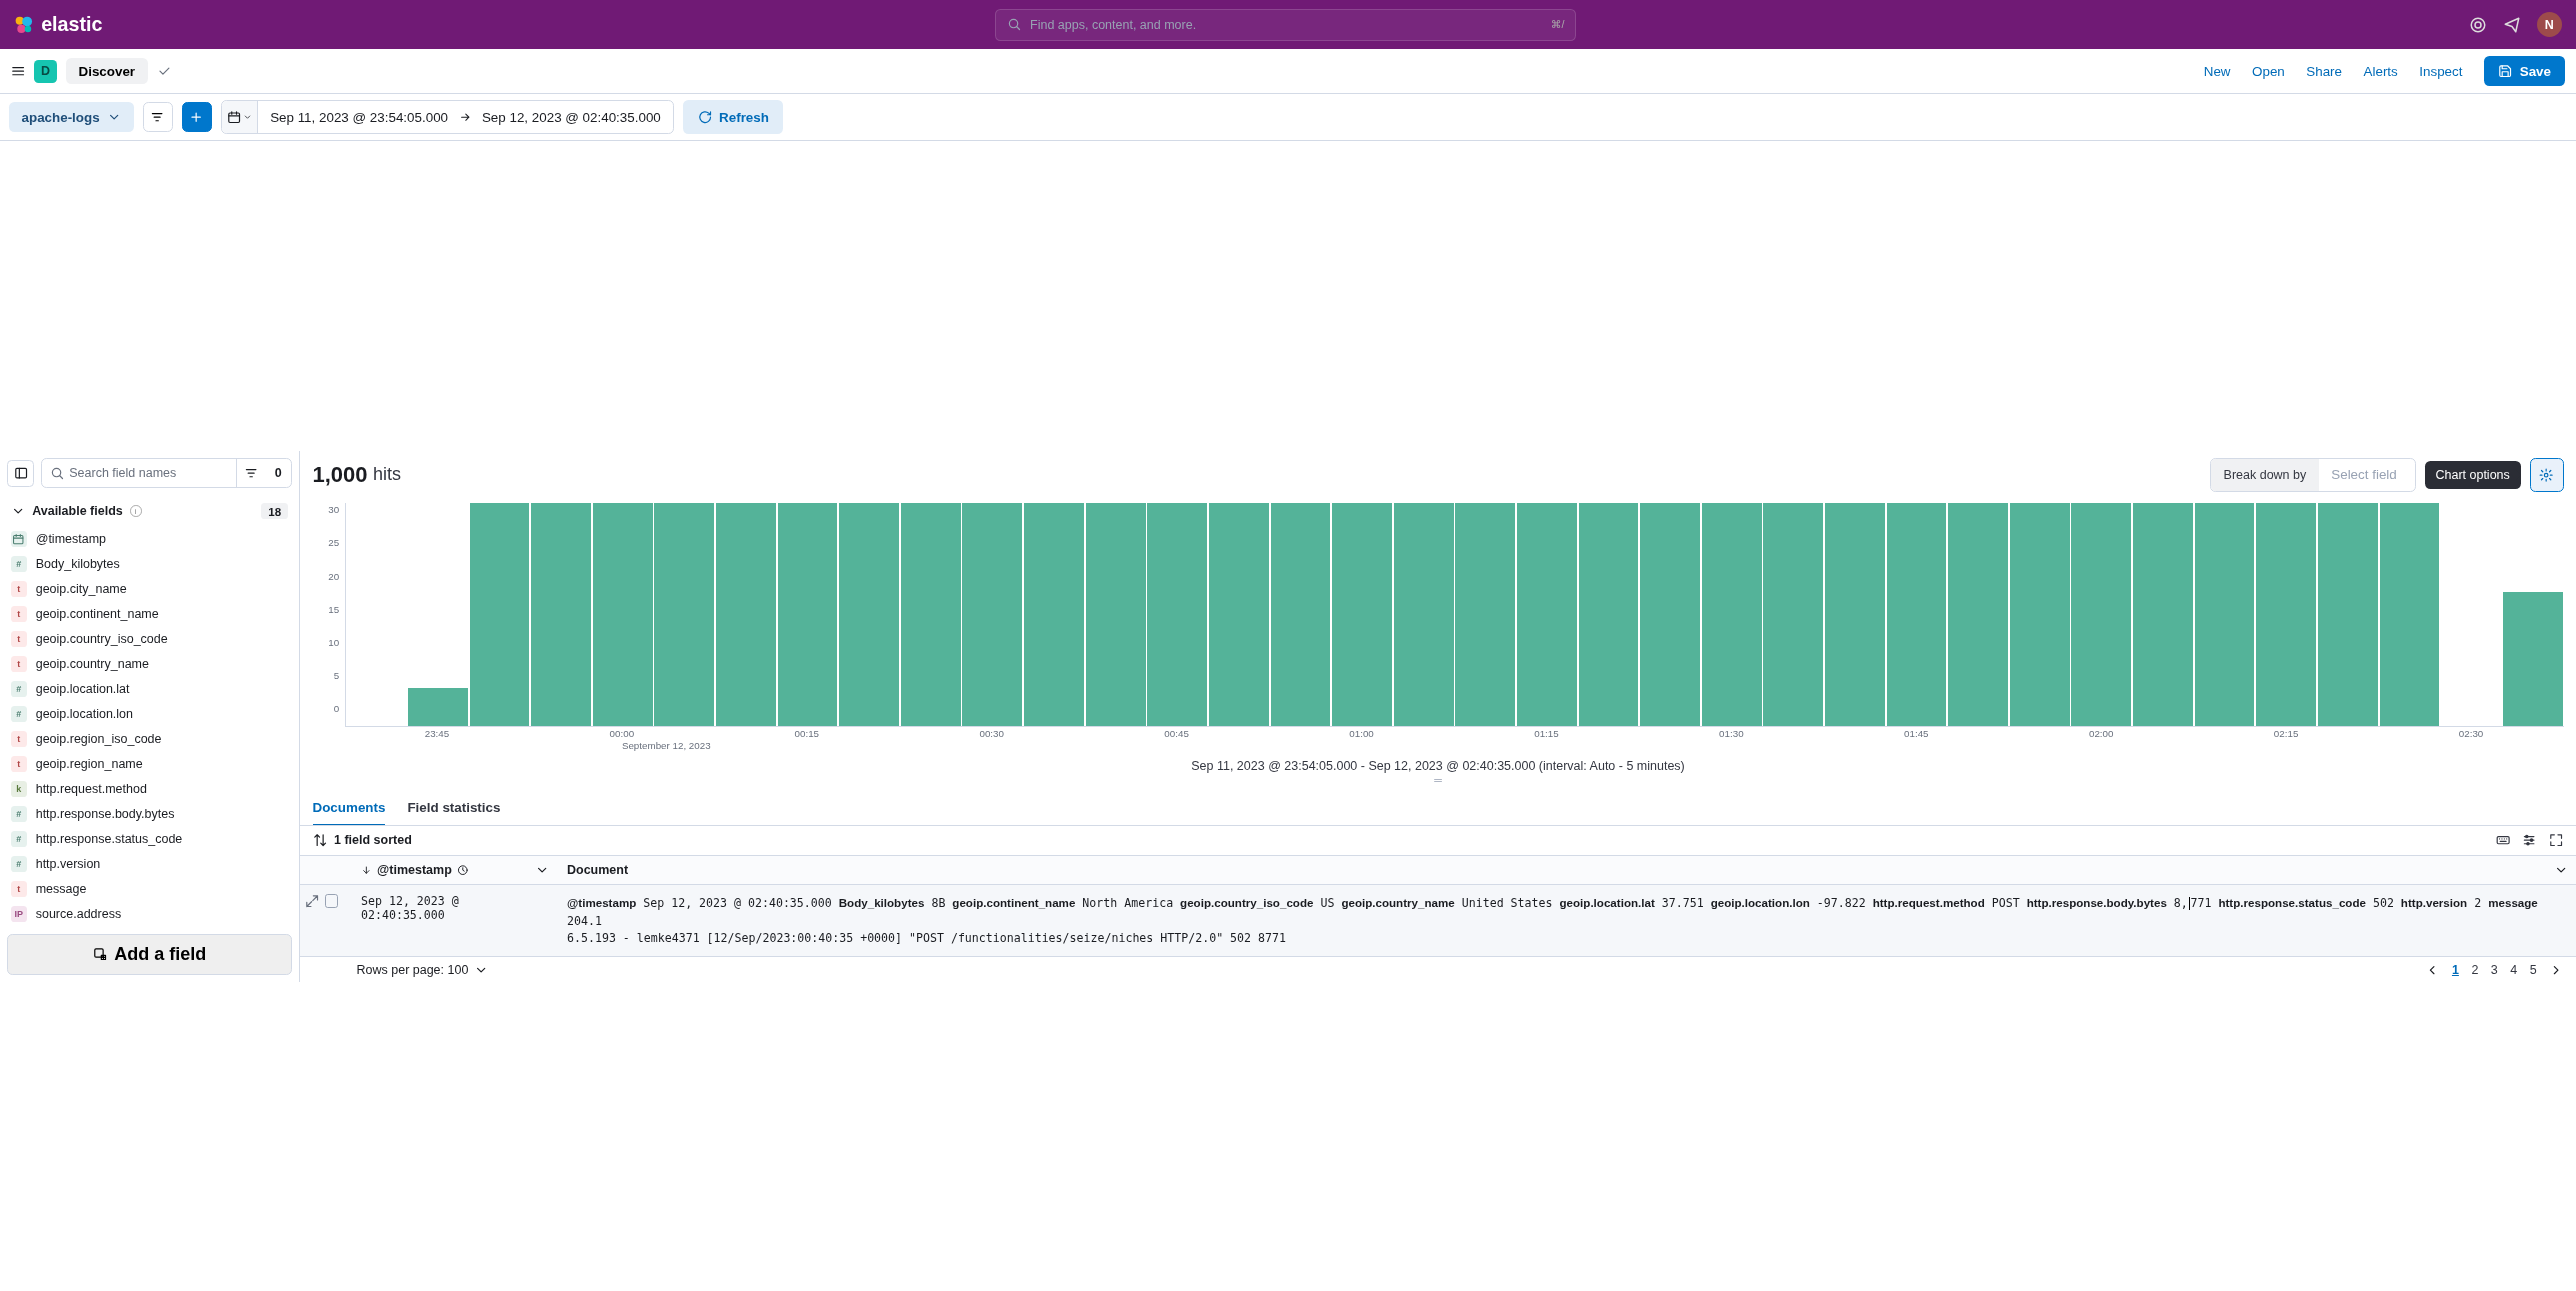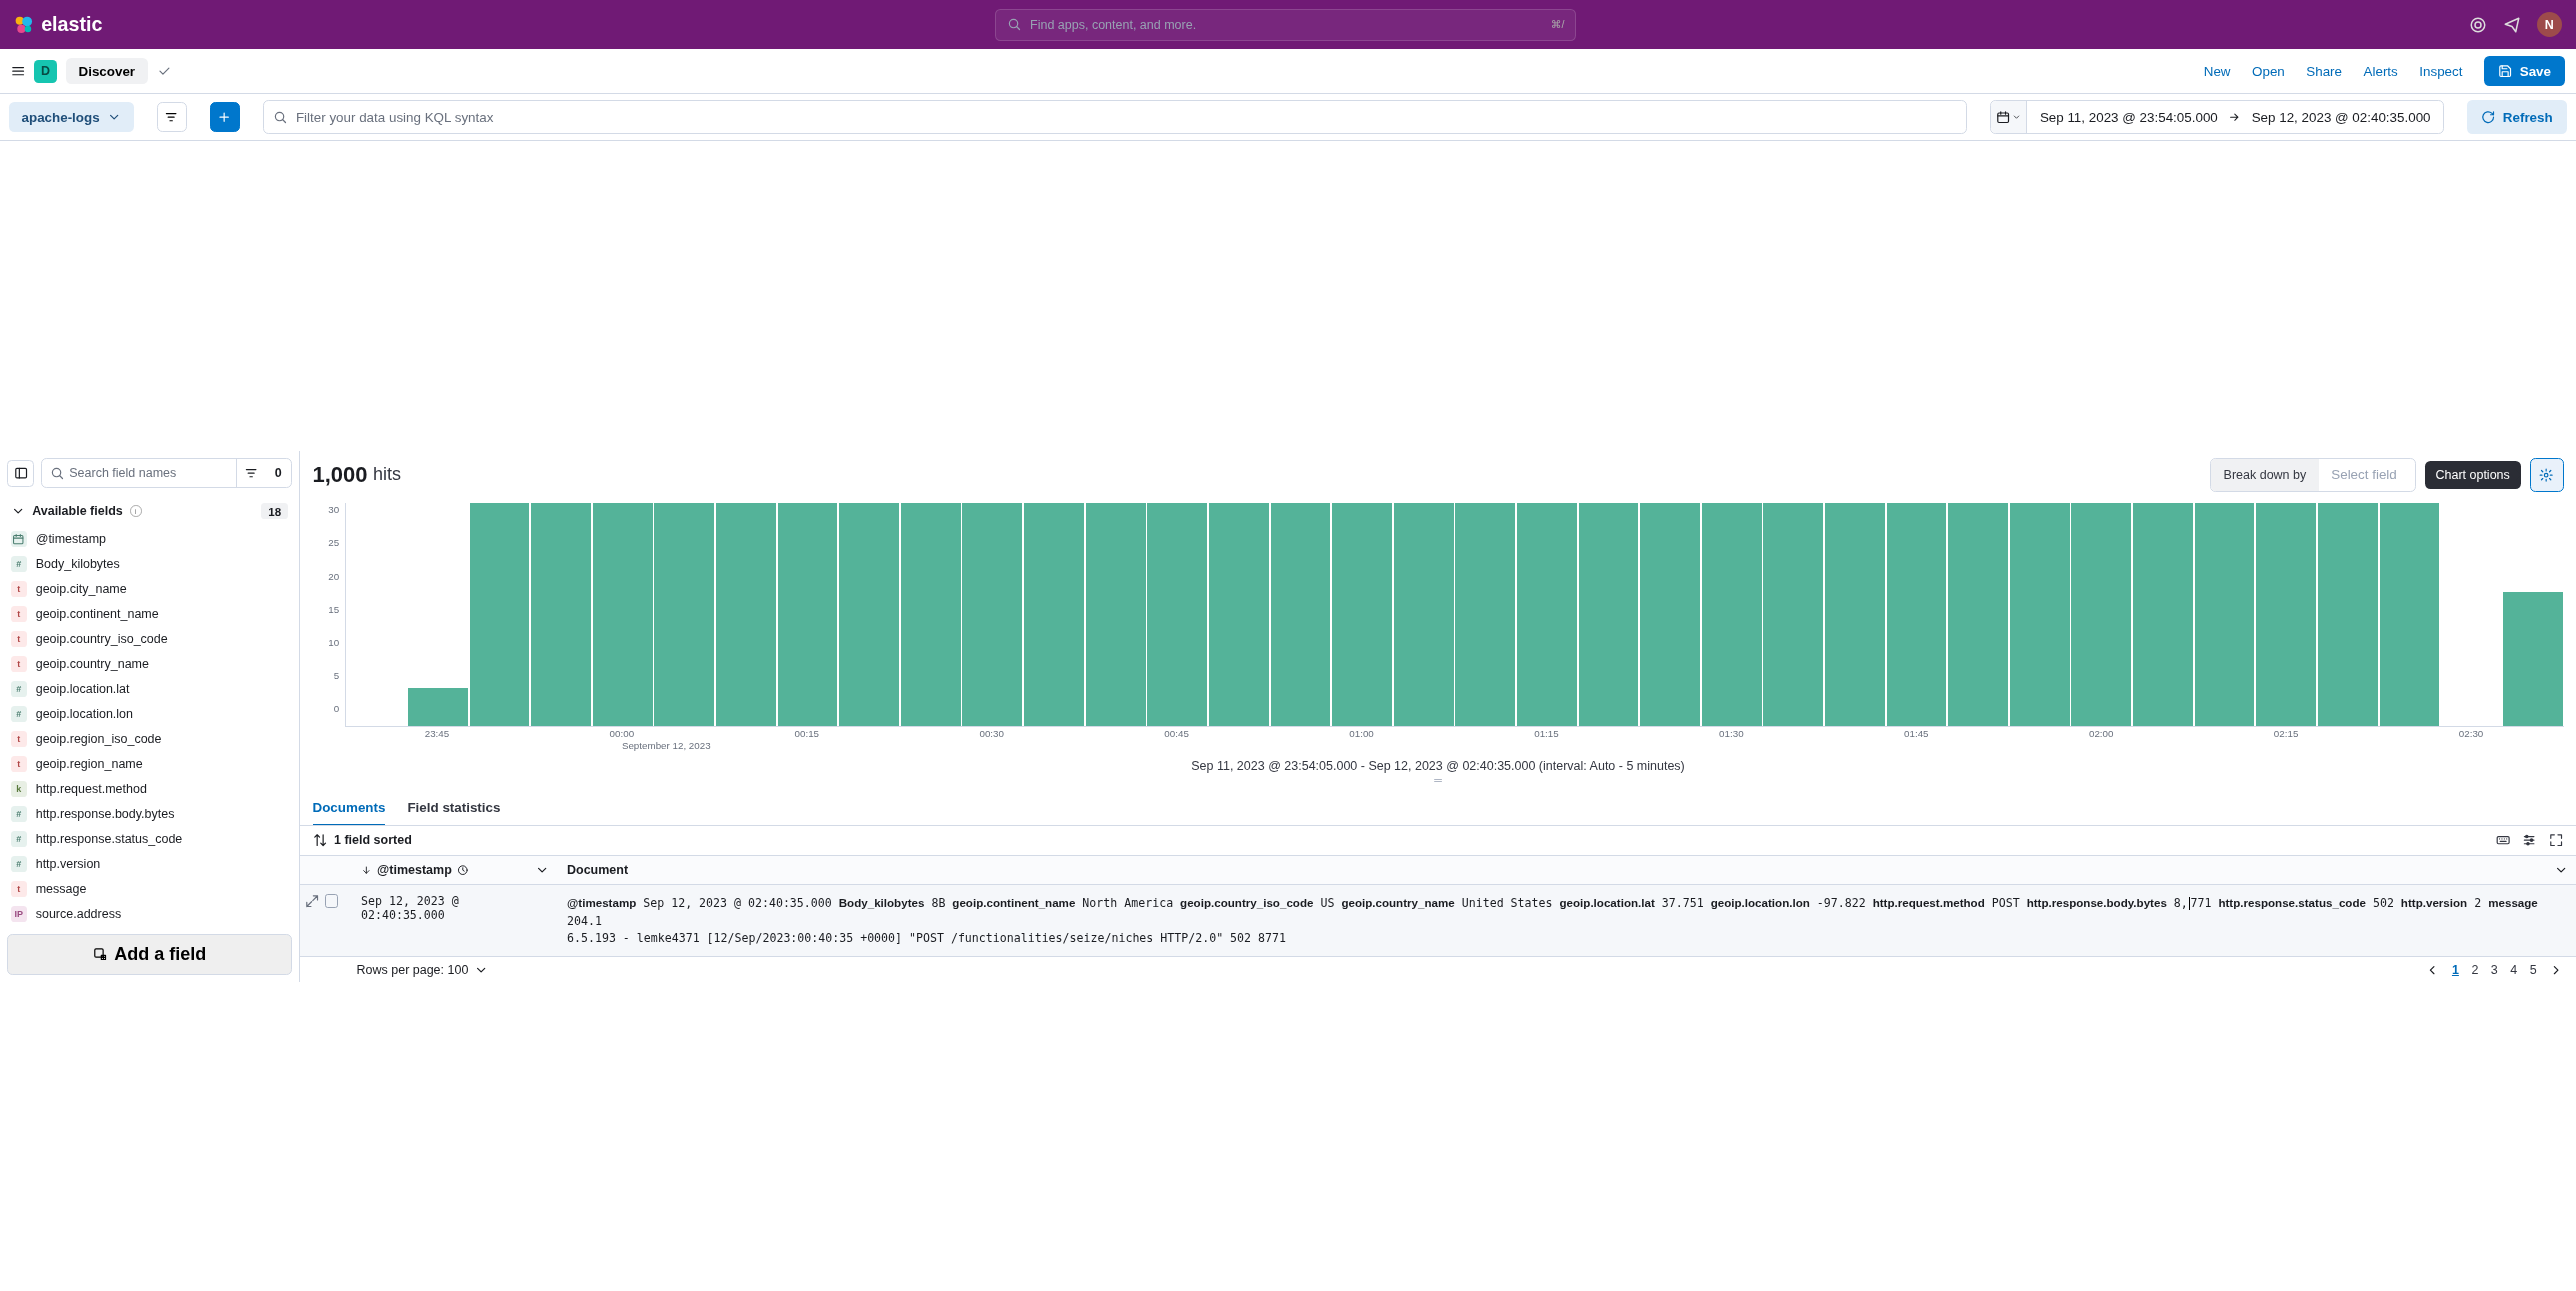--- a/index.html
+++ b/index.html
@@ -16,21 +16,21 @@
 .top-icons .ic{ width:18px; height:18px; color:#ddd;}
 .avatar { width: 25px; height: 25px; border-radius: 50%; background: #9d4b4b; display: flex; align-items: center; justify-content: center; font-weight:600; font-size:12.5px; color:#fff;}
 .nav-bar { height: 45px; border-bottom: 0.9px solid #d3dae6; display: flex; align-items: center; padding: 0 10.7px; gap: 9px; }
 .hamburger { width:21.5px; height:21.5px; }
 .badge-d { width: 23px; height: 23px; border-radius: 4.5px; background: #16c5b0; color: #074b44; display:flex; align-items:center; justify-content:center; font-weight:700; font-size:12.5px;}
 .breadcrumb-btn { background: #f0f1f3; border: none; padding: 5.4px 12.5px; border-radius: 5.4px; font-size: 13.4px; font-weight:600;}
 .check-ic{ width:14.3px; color:#69707d;}
 .nav-right { margin-left: auto; display: flex; align-items: center; gap: 21.5px; }
 .nav-link { color: #006bb8; font-weight:500; font-size:13.4px;}
 .save-btn { background: #07c; color: #fff; border: none; border-radius: 5.4px; padding: 7.2px 14.3px; font-weight:700; display:flex; align-items:center; gap:7.2px; font-size:13.4px;}
-.filter-bar { height: 47px; border-bottom: 0.9px solid #d3dae6; display: flex; align-items: center; padding: 0 9px; gap: 23px; }
+.filter-bar { height: 47px; border-bottom: 0.9px solid #d3dae6; display: flex; align-items: center; padding: 0 9px; gap: 9px; }
 .index-chip { background: #e1edf8; color: #1f4e79; border: none; border-radius: 5.4px; padding: 7.2px 12.5px; font-weight:600; display:flex; align-items:center; gap:7.2px; font-size:13.4px;}
 .chev{width:12.5px;height:12.5px;}
 .icon-btn { width:30px; height:30px; border:0.9px solid #d3dae6; border-radius:5.4px; display:flex; align-items:center; justify-content:center; background:#fff; }
 .icon-btn.add { background:#07c; border-color:#07c; color:#fff;}
 .kql-box { flex:1; border:0.9px solid #d3dae6; border-radius:5.4px; height:34px; display:flex; align-items:center; padding:0 9px; gap:9px; color:#69707d; font-size:13.4px;}
 .date-box { border:0.9px solid #d3dae6; border-radius:5.4px; height:34px; display:flex; align-items:center; }
 .date-cal { width:36px; height:100%; background:#f5f7fa; border-right:0.9px solid #d3dae6; border-radius:5.4px 0 0 5.4px; display:flex; align-items:center; justify-content:center; gap:1.8px;}
 .date-txt { padding:0 12.5px; display:flex; align-items:center; gap:10.7px; font-size:13.4px;}
 .refresh-btn{ background:#e1edf8; color:#006bb8; border:none; border-radius:5.4px; height:34px; padding:0 14.3px; font-weight:600; display:flex; align-items:center; gap:7.2px; font-size:13.4px;}
 .main { display:flex; height: calc(100vh - 140px); align-items: center; }
@@ -174,27 +174,20 @@
   <button class="icon-btn">
     <svg class="svg-ic" viewBox="0 0 24 24">
         <path d="M4 6h16M7 12h10M10 18h4"></path>
       </svg>
   </button>
   <button class="icon-btn add">
     <svg class="svg-ic" viewBox="0 0 24 24">
         <path d="M12 5v14M5 12h14"></path>
       </svg>
   </button>
-  <div class="kql-box">
-    <svg class="svg-ic" viewBox="0 0 24 24">
-        <circle cx="11" cy="11" r="7"></circle>
-        <path d="m21 21-5-5"></path>
-      </svg>
-    <span>Filter your data using KQL syntax</span>
-  </div>
   <div class="date-box">
     <div class="date-cal">
       <svg class="svg-ic" viewBox="0 0 24 24">
           <rect x="3" y="5" width="18" height="16" rx="2"></rect>
           <path d="M3 10h18M8 3v4M16 3v4"></path>
         </svg>
       <svg class="svg-ic chev" style="width:9px" viewBox="0 0 24 24">
           <path d="m6 9 6 6 6-6"></path>
         </svg>
     </div>

